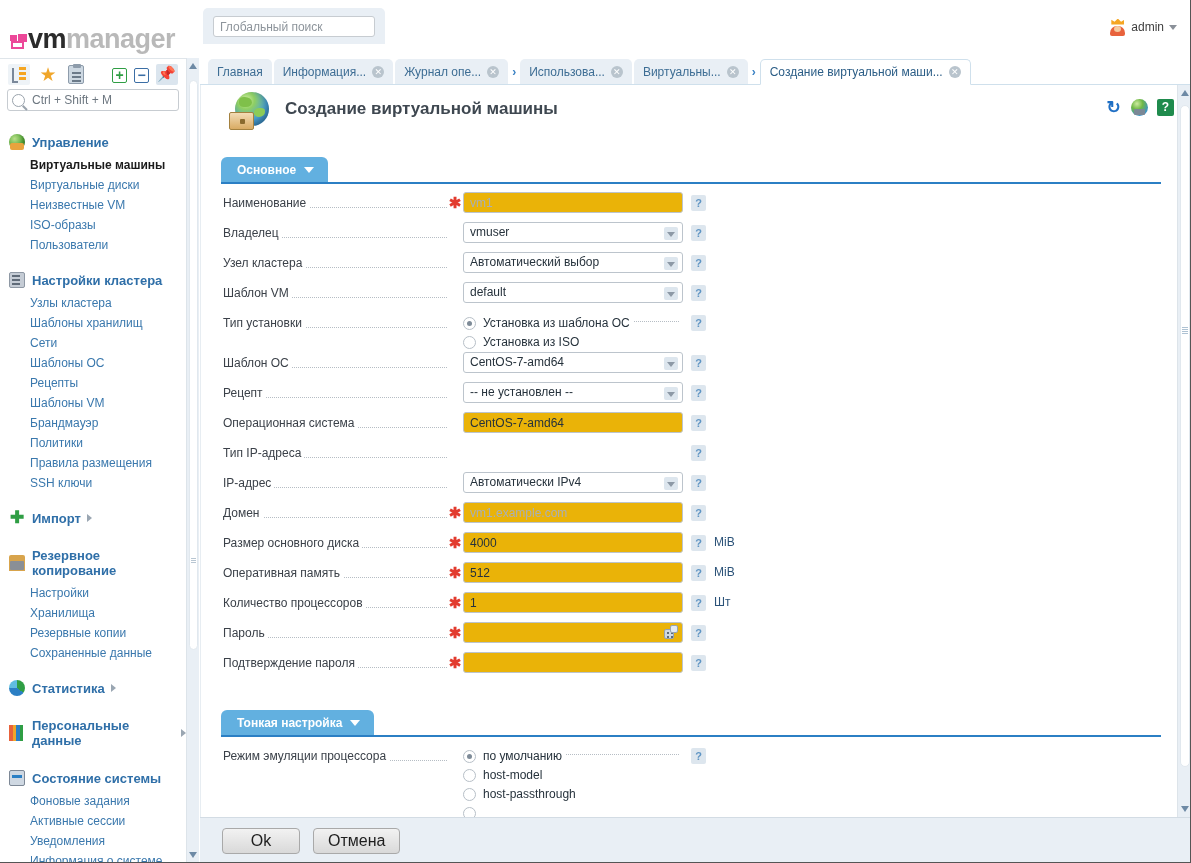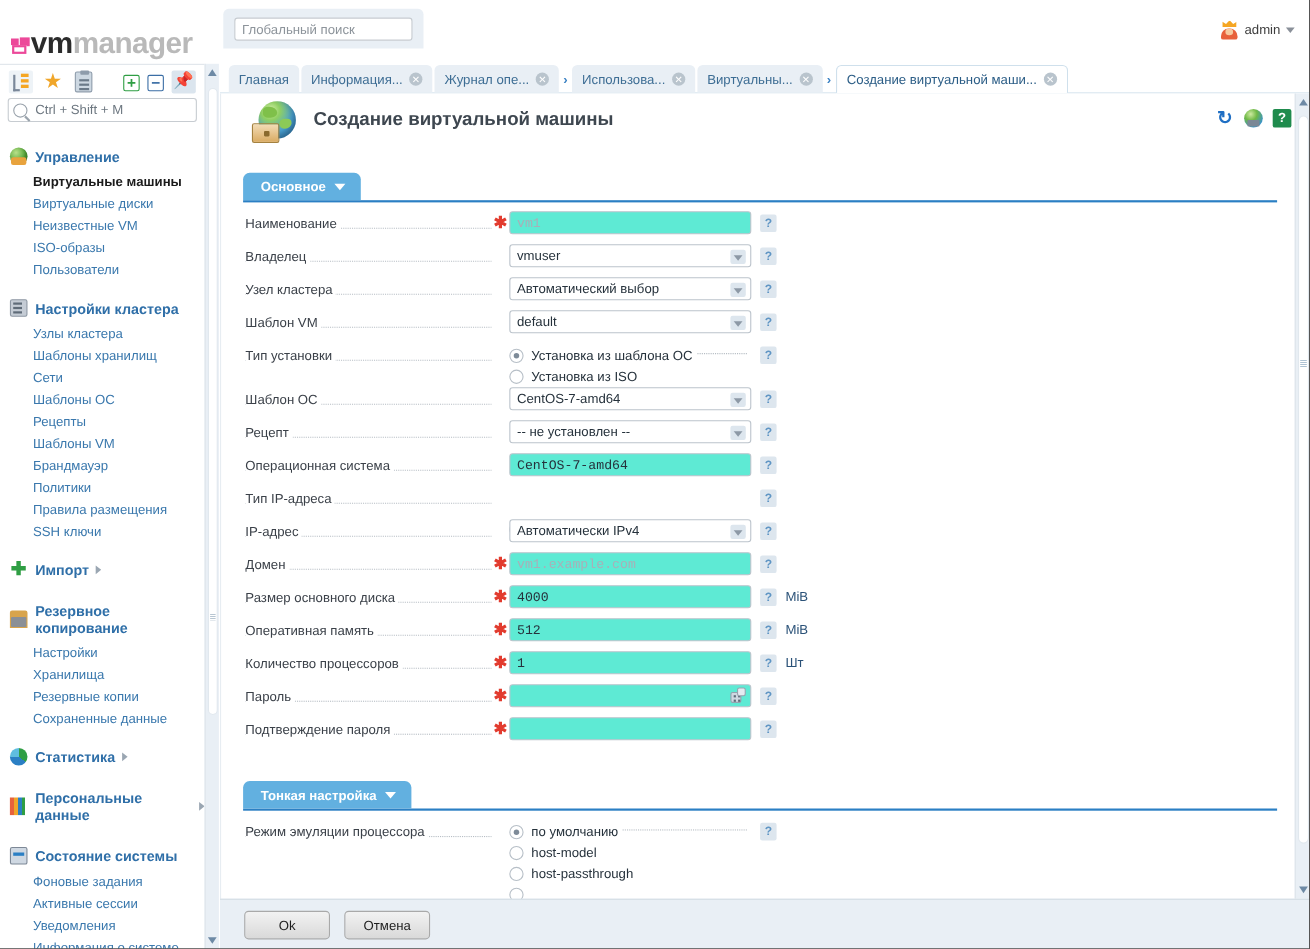--- a/index.html
+++ b/index.html
@@ -423,22 +423,22 @@
   .req {
     width: 16px; flex: none;
     color: #e23b2e; font-size: 15px; font-weight: bold;
     line-height: 22px; text-align: center;
   }
   .fctl { flex: none; position: relative; }
   .inp {
     width: 220px; height: 21px;
     border: 1px solid #bcc4cc;
     border-radius: 3px;
-    background: #5eead4;
-    font-family: Liberation Mono, monospace;
+    background: #eab308;
+    font-family: Liberation Sans, sans-serif;
     font-size: 12px;
     color: #26323c;
     padding: 0 6px;
     outline: none;
   }
   .inp::placeholder { color: #a8b0b8; opacity: 1; }
   .sel {
     width: 220px; height: 21px;
     border: 1px solid #bcc4cc;
     border-radius: 3px;
@@ -545,21 +545,21 @@
     display: flex; align-items: center;
     padding-left: 22px;
     gap: 13px;
   }
   .btn {
     min-width: 78px; height: 26px;
     background: linear-gradient(#f2f2f2,#d9d9d9);
     border: 1px solid #a9a9a9;
     border-radius: 4px;
     font-family: "Liberation Sans", sans-serif;
-    font-size: 12px;
+    font-size: 16px;
     color: #1e1e1e;
     cursor: pointer;
     padding: 0 14px;
   }
 
   .main-vscroll {
     position: absolute; right: 0; top: 85px;
     width: 14px; height: 732px;
     background: #e9eff5;
     border-left: 1px solid #dde4ea;

